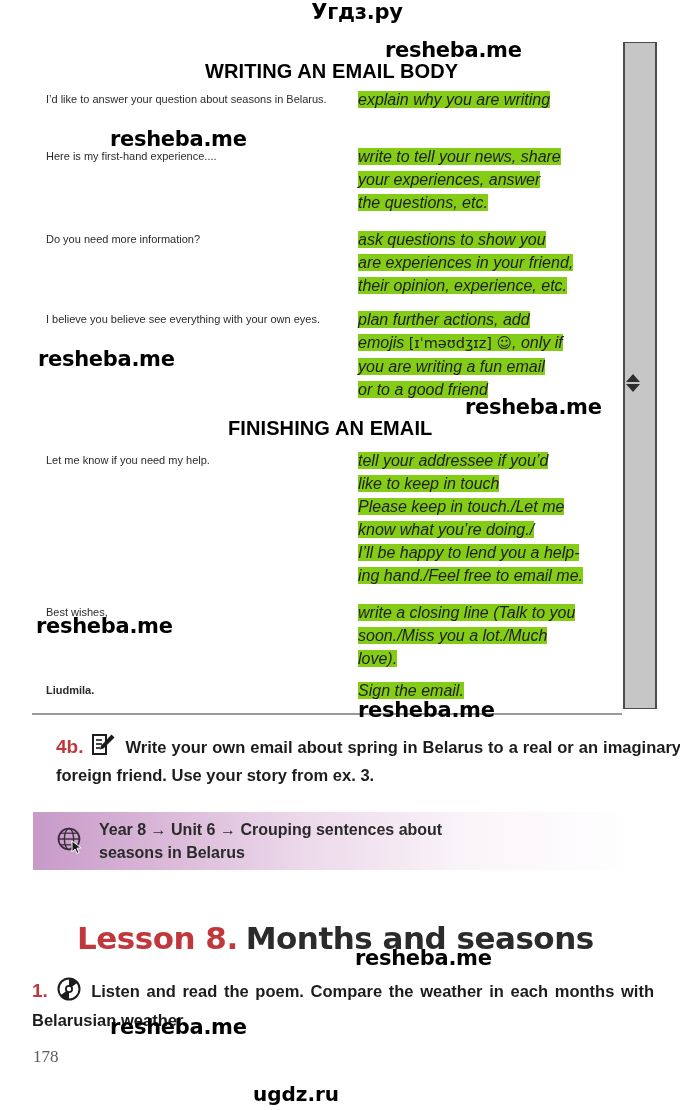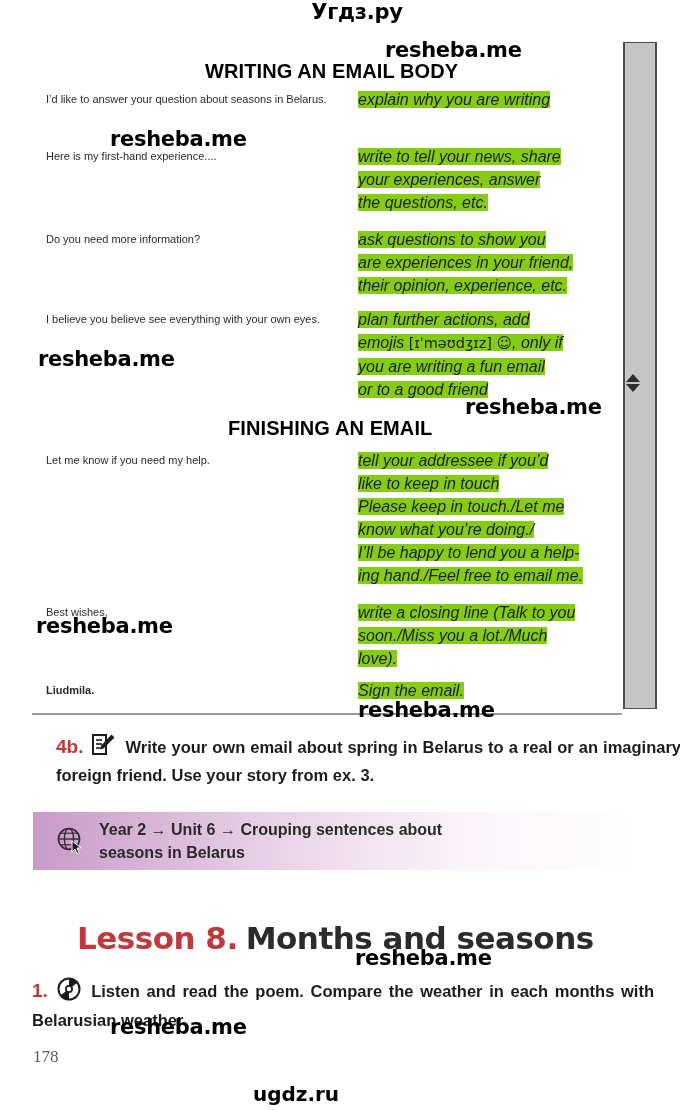--- a/index.html
+++ b/index.html
@@ -291,21 +291,21 @@
     <svg width="32" height="32" viewBox="0 0 32 32">
       <circle cx="14" cy="14" r="10.5" fill="none" stroke="#3a2a3c" stroke-width="1.7"></circle>
       <ellipse cx="14" cy="14" rx="4.6" ry="10.5" fill="none" stroke="#3a2a3c" stroke-width="1.4"></ellipse>
       <line x1="3.5" y1="14" x2="24.5" y2="14" stroke="#3a2a3c" stroke-width="1.4"></line>
       <line x1="5.5" y1="8.2" x2="22.5" y2="8.2" stroke="#3a2a3c" stroke-width="1.2"></line>
       <line x1="5.5" y1="19.8" x2="22.5" y2="19.8" stroke="#3a2a3c" stroke-width="1.2"></line>
       <path d="M17 16 L17 27 L20 24 L22 28.5 L24 27.5 L22 23.2 L26 22.8 Z" fill="#1b1b1b" stroke="#ffffff" stroke-width="1"></path>
     </svg>
   </div>
   <div id="link-text">
-    <div>Year 2 → Unit 6 → Crouping sentences about</div>
+    <div>Year 8 → Unit 6 → Crouping sentences about</div>
     <div>seasons in Belarus</div>
   </div>
 </div>
 
 <div class="abs" id="lesson-head">
   <span class="les-num">Lesson 8.</span><span class="les-title">Months and seasons</span>
 </div>
 
 <div class="abs" id="ex1">
   <span class="ex-num">1.</span>

